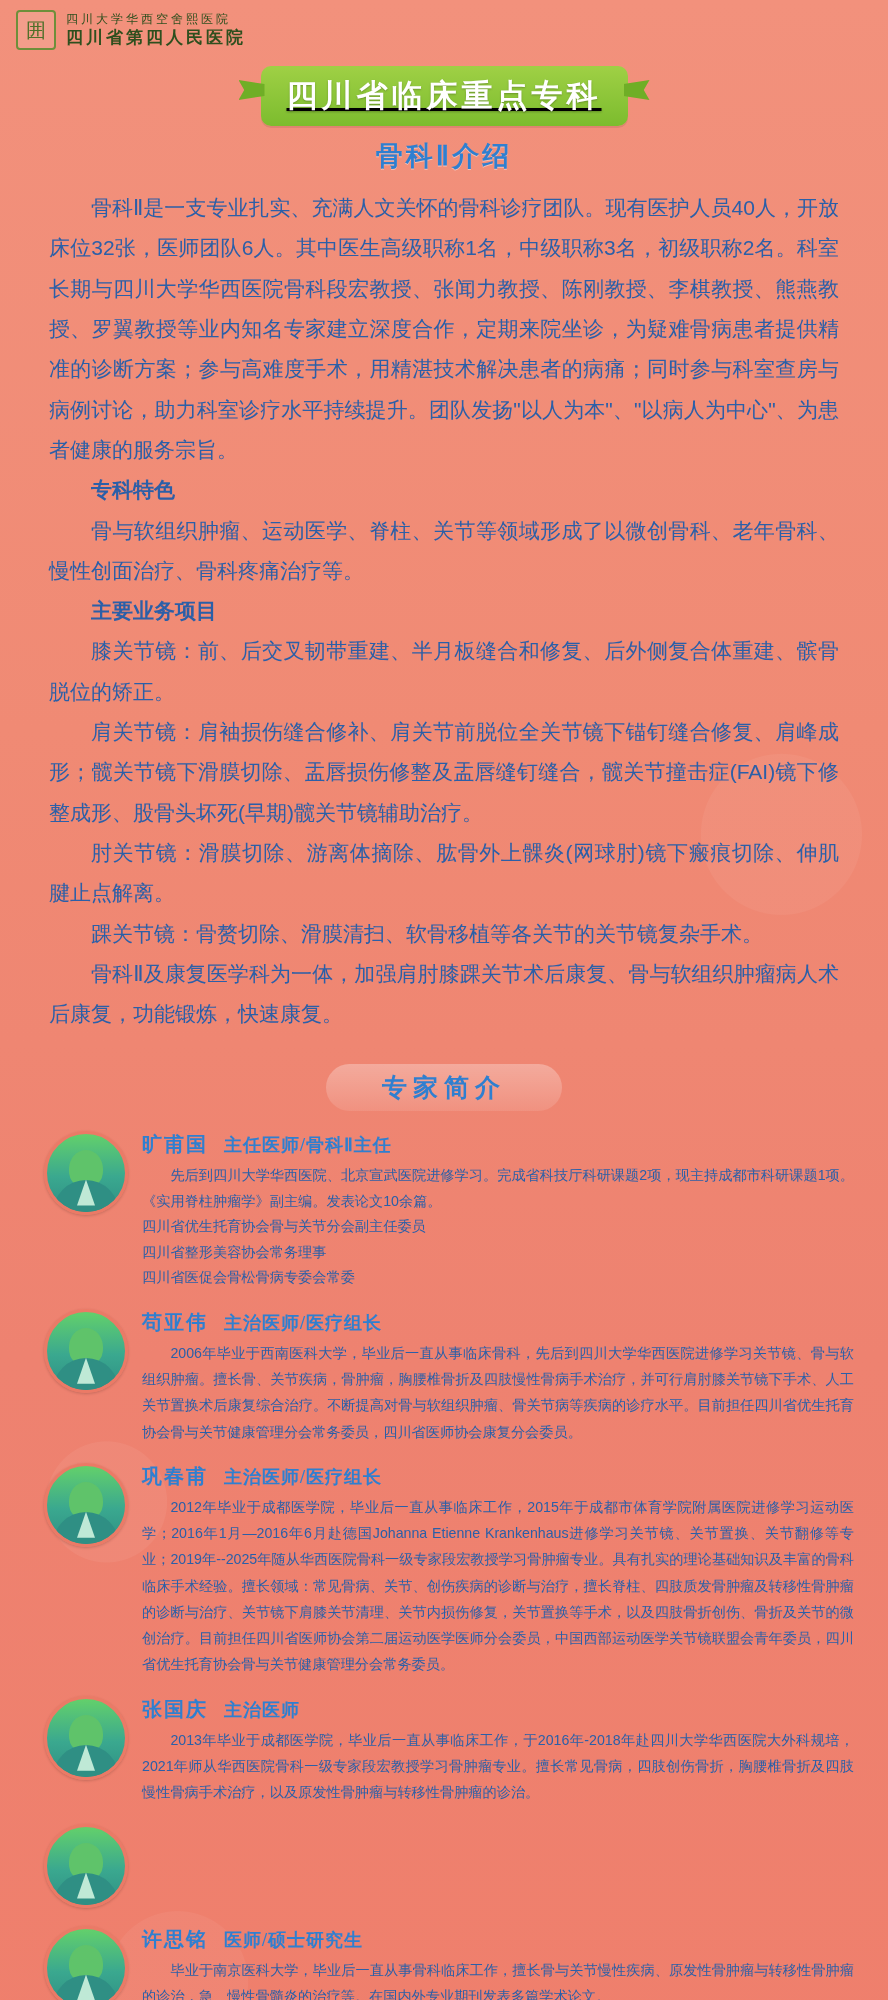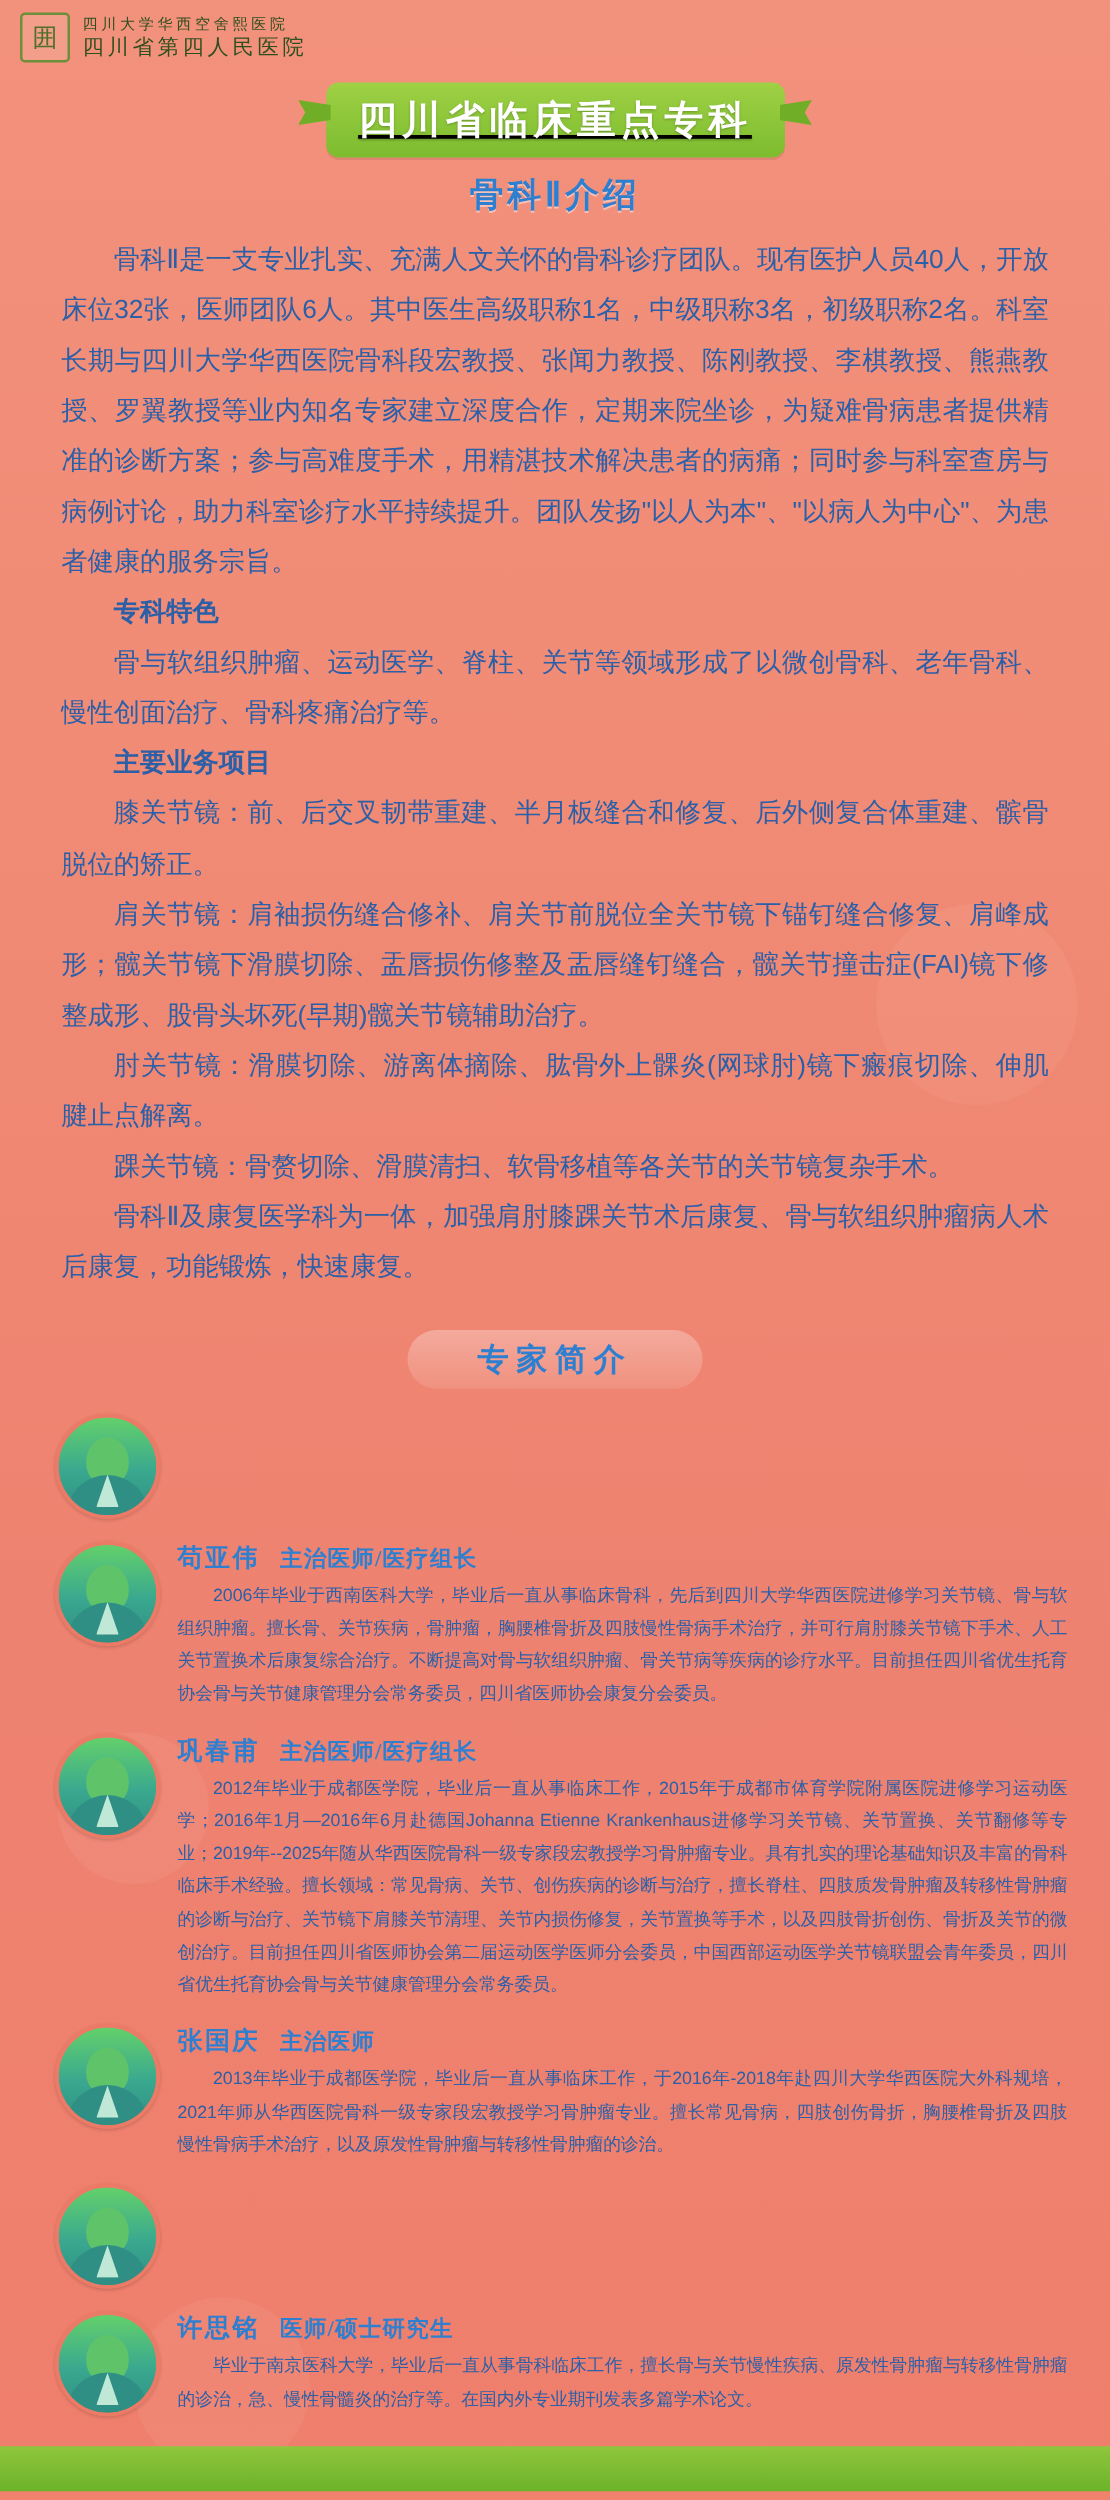--- a/index.html
+++ b/index.html
@@ -46,21 +46,21 @@
     font-family: "Liberation Serif", serif;
     background: rgba(255,255,255,0.12);
   }
   .logo-text { line-height: 1.25; }
   .logo-text .l1 {
     font-family: "Liberation Serif", serif;
     font-size: 12px; letter-spacing: 3px; color: #2e4f1e; font-weight: normal;
   }
   .logo-text .l2 {
     font-family: "Liberation Serif", serif;
-    font-size: 17px; letter-spacing: 3px; color: #2e4f1e; font-weight: normal;
+    font-size: 17px; letter-spacing: 3px; color: #2e4f1e; font-weight: bold;
   }
 
   
   .banner-wrap {
     position: relative;
     z-index: 3;
     margin: 16px auto 0;
     width: 420px;
     text-align: center;
   }
@@ -271,20 +271,30 @@
   </div>
 
   <div class="experts">
 
     <div class="expert">
       <div class="avatar">
         <span class="head"></span>
           <span class="body"></span>
           <span class="collar"></span>
       </div>
+      <div class="expert-body">
+        <div class="expert-name-row">
+          <span class="expert-name">旷甫国</span>
+          <span class="expert-title">主任医师/骨科Ⅱ主任</span>
+        </div>
+        <div class="expert-desc">先后到四川大学华西医院、北京宣武医院进修学习。完成省科技厅科研课题2项，现主持成都市科研课题1项。《实用脊柱肿瘤学》副主编。发表论文10余篇。</div>
+        <div class="expert-extra">四川省优生托育协会骨与关节分会副主任委员</div>
+        <div class="expert-extra">四川省整形美容协会常务理事</div>
+        <div class="expert-extra">四川省医促会骨松骨病专委会常委</div>
+      </div>
     </div>
 
     <div class="expert">
       <div class="avatar">
         <span class="head"></span>
           <span class="body"></span>
           <span class="collar"></span>
       </div>
       <div class="expert-body">
         <div class="expert-name-row">

